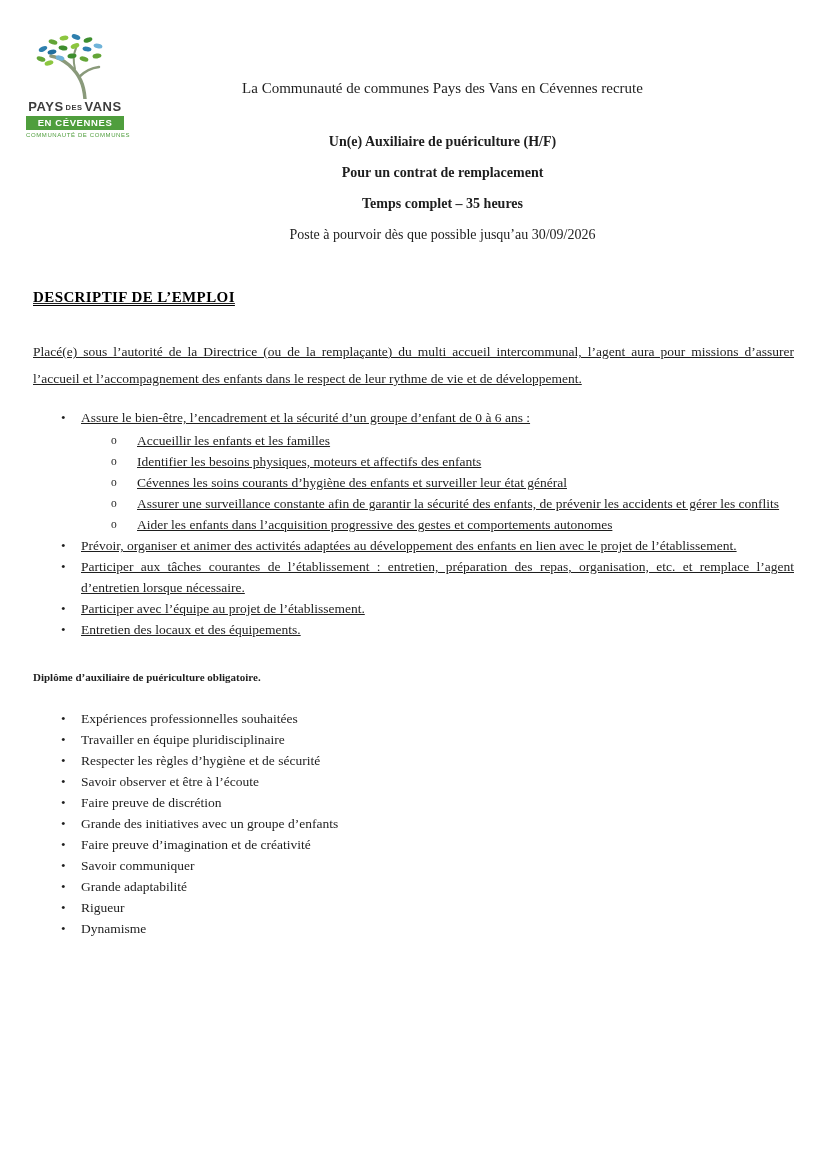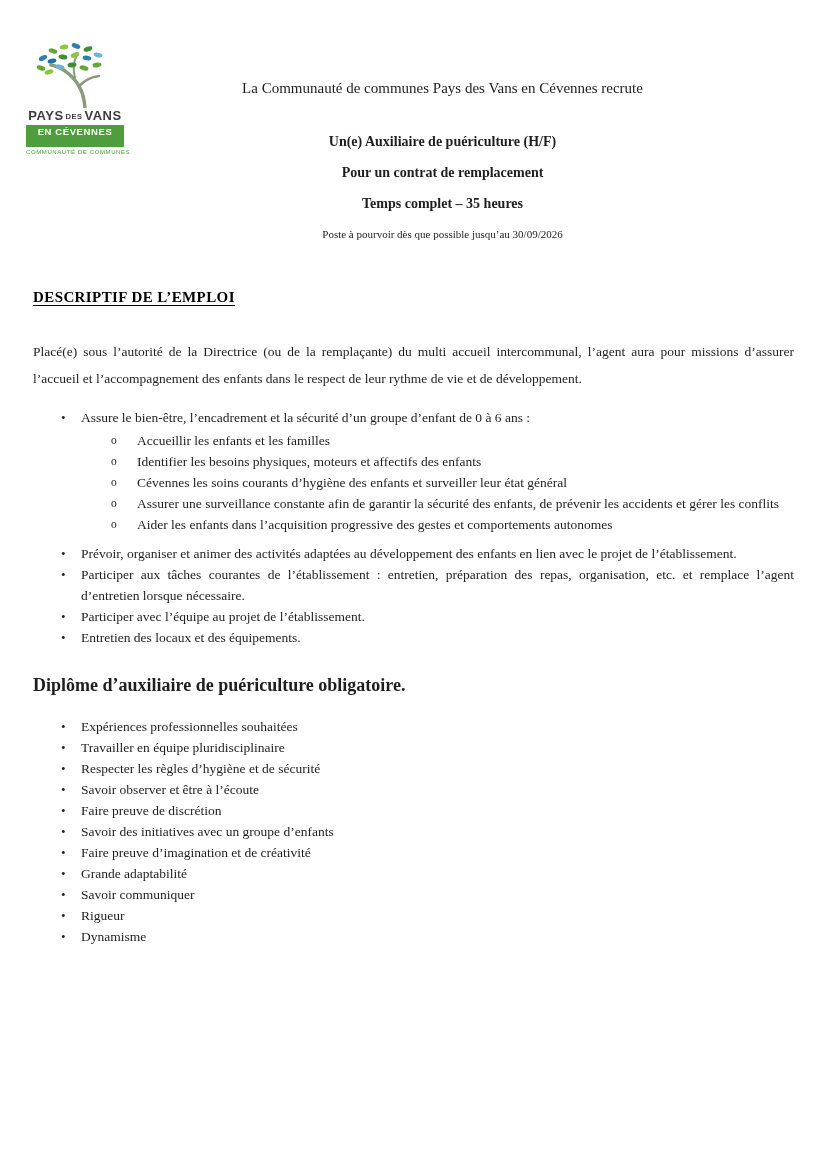--- a/index.html
+++ b/index.html
@@ -8,78 +8,78 @@
     width:827px; height:1169px; margin:0 auto;
     font-family:"Liberation Serif", serif;
     color:#1e1e1e;
   }
   .page {
     position:relative; width:827px; height:1169px;
     background:#ffffff; padding:0 33px; overflow:hidden;
   }
 
   
-  .logo { position:absolute; left:26px; top:40px; width:98px; text-align:center; }
+  .logo { position:absolute; left:26px; top:31px; width:98px; text-align:center; }
   .logo svg { display:block; margin:0 auto; }
   .logo-name {
     font-family:"Liberation Sans", sans-serif;
     font-weight:bold; color:#3c3c3c; font-size:13px; letter-spacing:.5px;
     line-height:14px; margin-top:1px;
   }
   .logo-name .small { font-size:7.5px; margin:0 2px; vertical-align:1px; }
   .logo-banner {
     font-family:"Liberation Sans", sans-serif;
     background:#4f9e3d; color:#ffffff; font-weight:bold;
-    font-size:9.5px; letter-spacing:.6px; padding:1px 0 10px; margin-top:1px;
+    font-size:9.5px; letter-spacing:.6px; padding:1px 0 2px; margin-top:1px;
   }
   .logo-subtitle {
     font-family:"Liberation Sans", sans-serif;
     color:#4f9e3d; font-size:6px; letter-spacing:.6px; margin-top:2px; white-space:nowrap;
   }
 
   
   .header-text { padding-top:80px; text-align:center; margin-left:58px; }
   .intro-line { font-size:15px; line-height:17px; margin-bottom:36px; }
   .title-line { font-size:14px; font-weight:bold; line-height:17px; margin-bottom:14px; }
-  .availability-line { font-size:11px; line-height:17px;text-align:center; }
+  .availability-line { font-size:14px; line-height:17px;text-align:center; }
 
   
   .section-heading {
     font-size:15px; font-weight:bold; color:#000;
     letter-spacing:.4px; line-height:18px;
     text-decoration:underline; text-underline-offset:3px;
   }
-  .section-job { margin-top:45px; }
+  .section-job { margin-top:45px;text-decoration:underline; }
   .intro-paragraph {
     margin-top:32px; font-size:13.5px; line-height:27px;
     text-align:justify;
   }
   .missions-intro { margin-top:16px; font-size:13.5px; line-height:17px; }
 
   ul.l1 { list-style:none; margin-top:15px; }
   ul.l1 > li {
     position:relative; padding-left:48px;
     font-size:13.5px; line-height:21px; text-align:justify;
   }
   ul.l1 > li::before {
     content:"\2022"; position:absolute; left:28px; top:0;
     font-size:13px; line-height:21px;
   }
-  ul.sub { list-style:none; margin-top:2px; margin-bottom:8px; }
+  ul.sub { list-style:none; margin-top:2px; margin-bottom:0; }
   ul.sub > li {
     position:relative; padding-left:56px;
     font-size:13.5px; line-height:21px; text-align:justify;
   }
   ul.sub > li::before {
     content:"o"; position:absolute; left:30px; top:0;
     font-size:11.5px; line-height:21px;
   }
 
   .section-profile { margin-top:29px; }
-  .requirement-line { margin-top:13px; font-size:18px; font-weight:bold; line-height:17px; }
+  .requirement-line { margin-top:13px; font-size:11px; font-weight:bold; line-height:17px; }
   ul.profile { margin-top:22px; }
 </style>
 </head>
 <body>
 
 <div class="page">
 
   <header class="doc-header">
 
     <div class="logo">
@@ -139,22 +139,22 @@
   </section>
 
   <section class="section-profile">
     <p class="requirement-line">Diplôme d’auxiliaire de puériculture obligatoire.</p>
     <ul class="l1 profile">
         <li>Expériences professionnelles souhaitées</li>
         <li>Travailler en équipe pluridisciplinaire</li>
         <li>Respecter les règles d’hygiène et de sécurité</li>
         <li>Savoir observer et être à l’écoute</li>
         <li>Faire preuve de discrétion</li>
-        <li>Savoir des initiatives avec un groupe d’enfants</li>
+        <li>Grande des initiatives avec un groupe d’enfants</li>
         <li>Faire preuve d’imagination et de créativité</li>
+        <li>Savoir communiquer</li>
         <li>Grande adaptabilité</li>
-        <li>Savoir communiquer</li>
         <li>Rigueur</li>
         <li>Dynamisme</li>
       </ul>
   </section>
 
 </div>
 
 </body></html>

